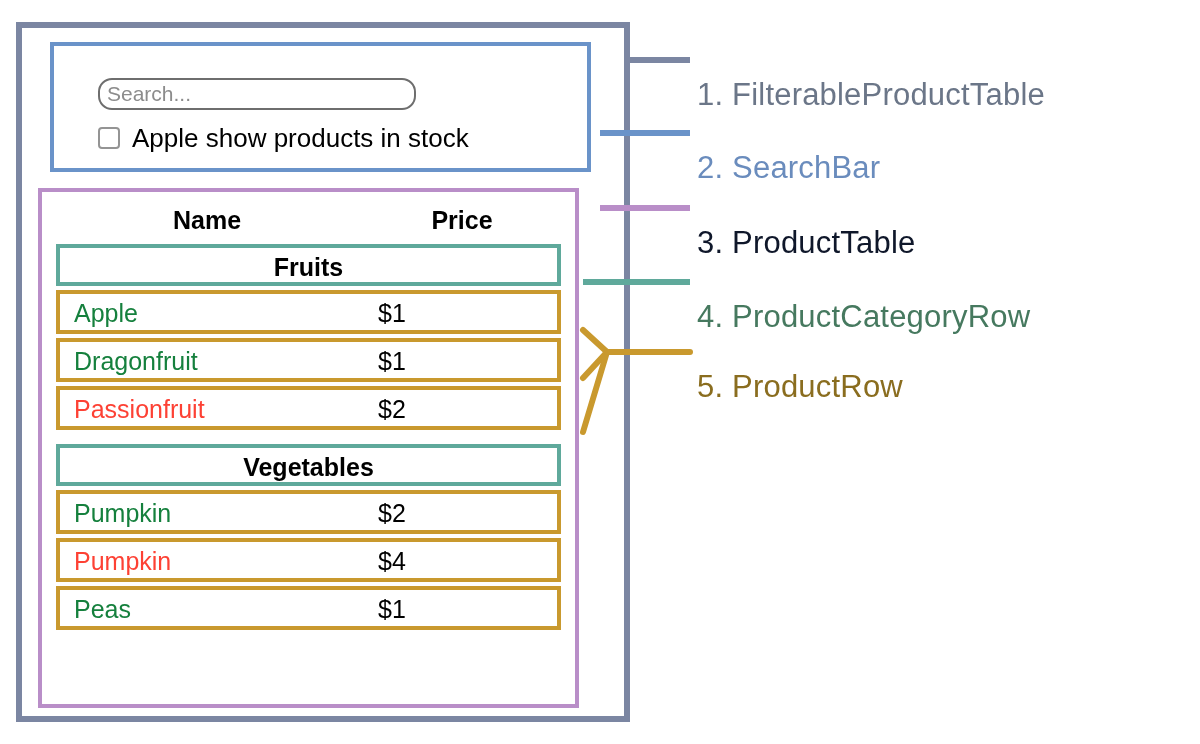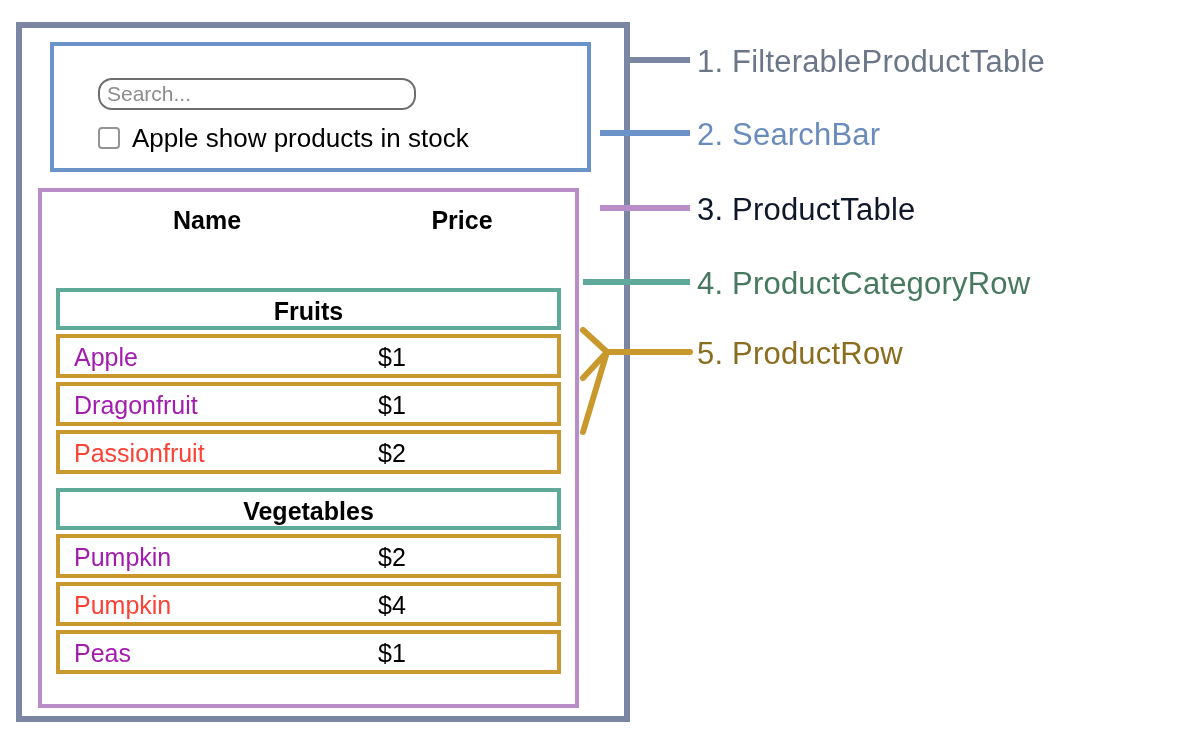--- a/index.html
+++ b/index.html
@@ -107,21 +107,20 @@
     top: 6px;
   }
   #head-name  { left: 0;   width: 330px; text-align: center; }
   #head-price { left: 330px; width: 180px; text-align: center; }
 
   .rows-area {
     position: absolute;
     left: 0;
     top: 52px;
     width: 100%;
-    margin-top: 44px;
   }
 
   
   .category-row {
     position: relative;
     margin: 0 14px 4px 14px;
     height: 42px;
     box-sizing: border-box;
     border: 4px solid #5fa99b;
     background: #ffffff;
@@ -144,21 +143,21 @@
     height: 44px;
     box-sizing: border-box;
     border: 4px solid #c9992e;
     background: #ffffff;
   }
   .prow-name {
     position: absolute;
     left: 14px;
     top: 5px;
     font-size: 25px;
-    color: #a21caf;
+    color: #15803d;
   }
   .prow-name.out-of-stock { color: #fd4134; }
   .prow-price {
     position: absolute;
     left: 318px;
     top: 5px;
     font-size: 25px;
     color: #000000;
   }
   .gap-row { height: 10px; }
@@ -171,20 +170,21 @@
     width: 1200px;
     height: 744px;
     pointer-events: none;
   }
   .anno-label {
     position: absolute;
     font-size: 31px;
     font-family: "Liberation Sans", sans-serif;
     white-space: nowrap;
     letter-spacing: 0.2px;
+    margin-top: 33px;
   }
 </style>
 </head>
 <body>
 
 <div id="filterable-frame">
 
   <div id="searchbar">
     <div id="search-input">Search...</div>
 

